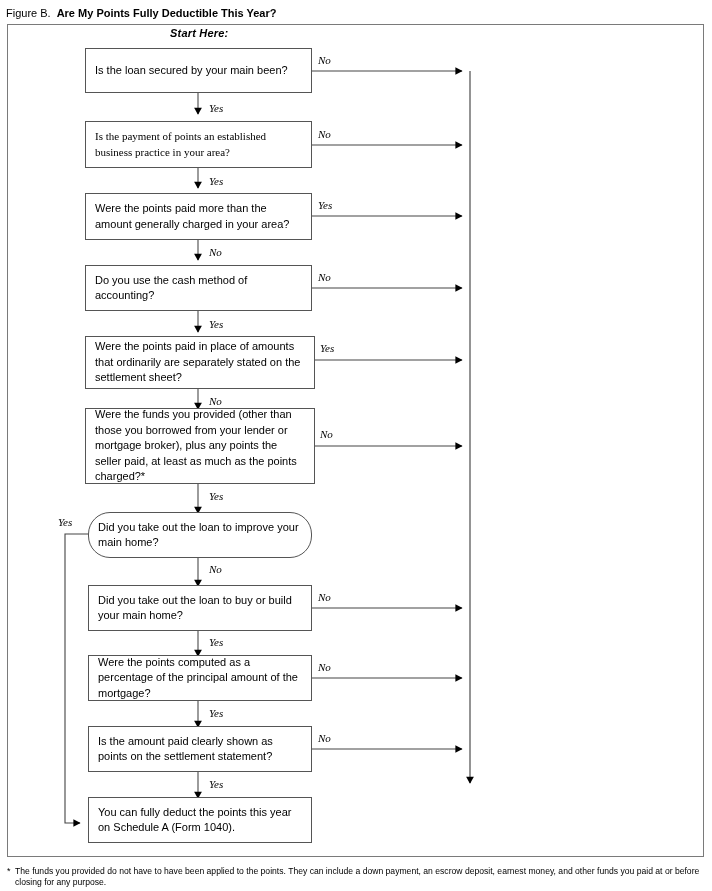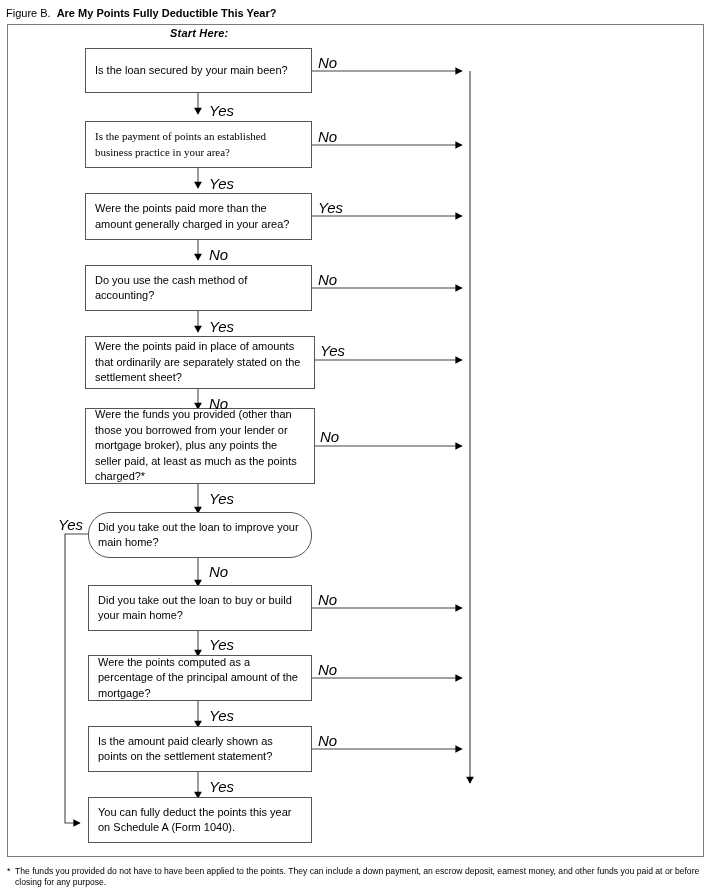--- a/index.html
+++ b/index.html
@@ -83,24 +83,25 @@
   }
   .flow-box.centered .box-text {
     width: 100%;
   }
   .italic-word {
     font-style: italic;
   }
   
   .branch-label {
     position: absolute;
-    font-size: 15px;
+    font-size: 11px;
     font-style: italic;
     white-space: nowrap;
     color: #000000;
+    font-family: Liberation Serif, serif;
   }
   
   .footnote {
     position: absolute;
     left: 7px;
     top: 866px;
     width: 700px;
     font-size: 8.6px;
     line-height: 11.2px;
     color: #000000;

